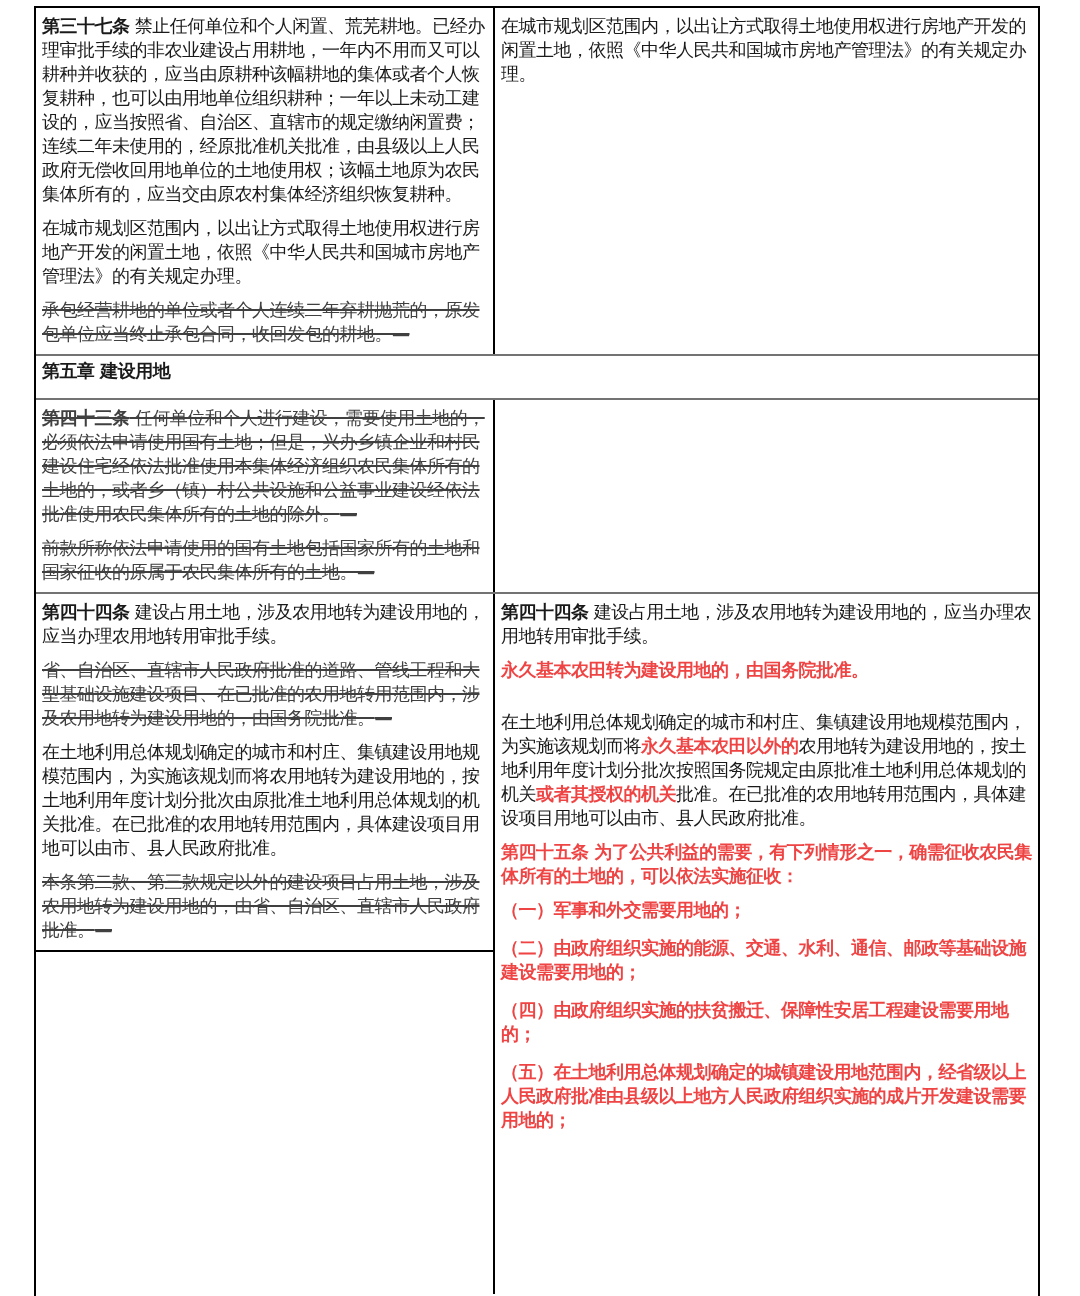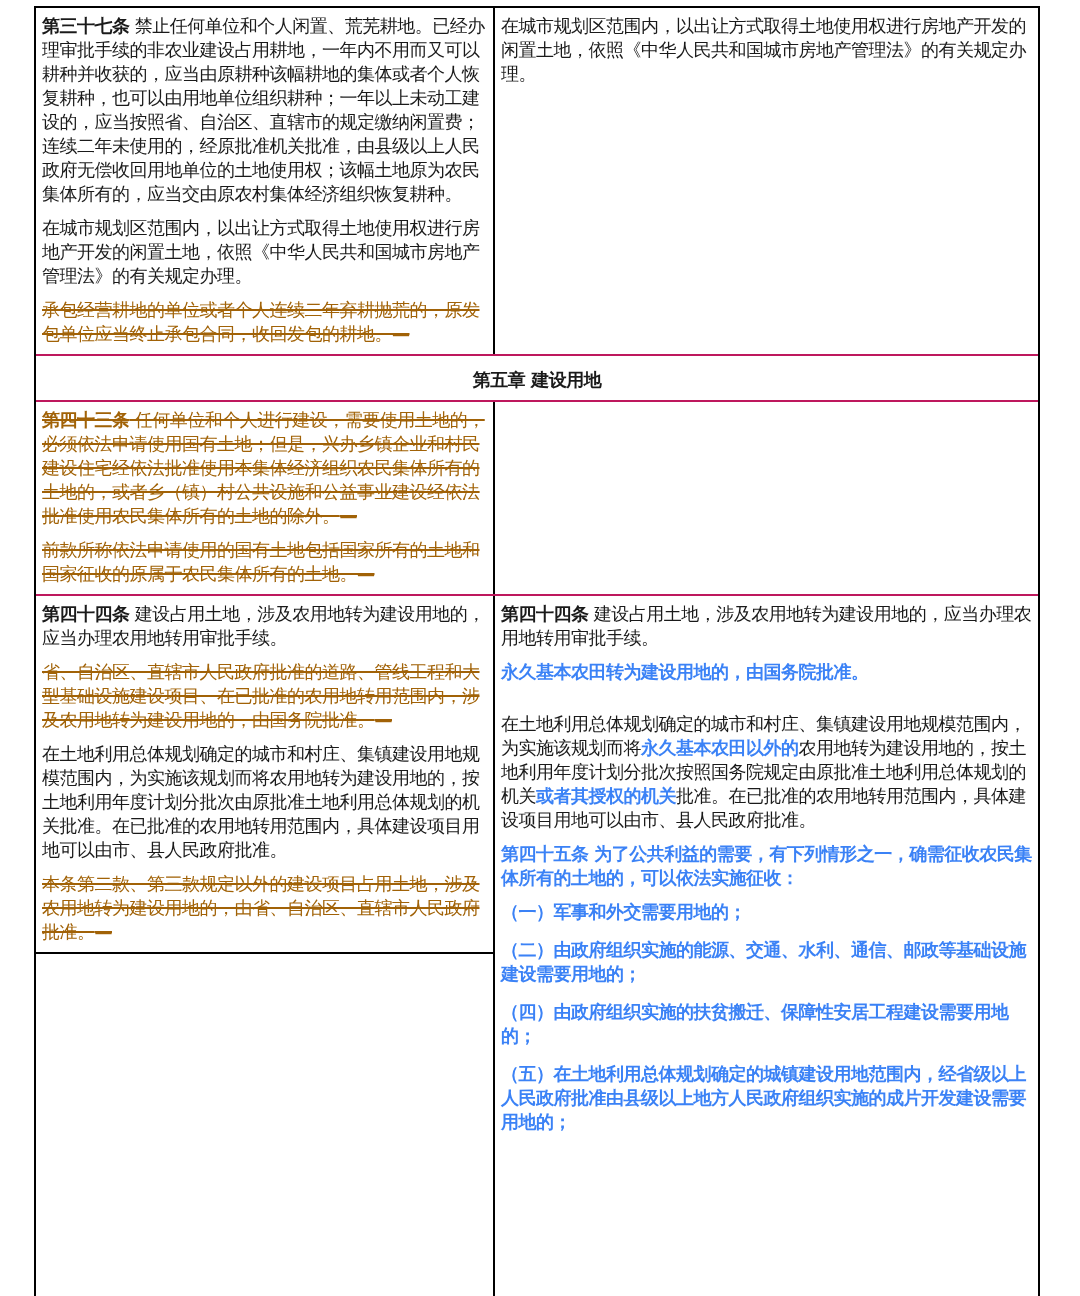--- a/index.html
+++ b/index.html
@@ -21,53 +21,52 @@
     position: absolute;
     left: 34px; top: 6px;
     width: 1006px;
     height: 1290px;
     border-top: 2px solid #000;
     border-left: 2px solid #000;
     border-right: 2px solid #000;
     box-sizing: border-box;
     background: #fff;
   }
-  .row { display: flex; border-bottom: 2px solid #be185d; box-sizing: border-box; }
+  .row { display: flex; border-bottom: 2px solid #737373; box-sizing: border-box; }
   .cell {
     box-sizing: border-box;
     padding: 6px 6px 8px 6px;
     overflow: hidden;
   }
   .cell-left  { width: 459px; border-right: 2px solid #000; }
   .cell-right { flex: 1; }
   .row-a { min-height: 322px; }
   .row-chapter { min-height: 44px; }
   .row-chapter .cell {
     width: 100%;
-    text-align: center;
     font-weight: bold;
-    padding-top: 12px;
+    padding-top: 3px;
   }
   .row-c { min-height: 184px; gap: 36px; }
   .row-de { min-height: 700px; border-bottom: none; }
   .left-stack {
     width: 459px;
     border-right: 2px solid #000;
     box-sizing: border-box;
     display: flex;
     flex-direction: column;
   }
   .cell-44-old { min-height: 344px; border-bottom: 2px solid #000; }
   .cell-empty-bottom { flex: 1; }
   .p { margin: 0 0 10px 0; }
   .p:last-child { margin-bottom: 0; }
   .num { font-weight: bold; }
-  .del { color: #a16207; text-decoration: line-through; text-decoration-thickness: 2px; }
+  .del { color: #404040; text-decoration: line-through; text-decoration-thickness: 2px; }
   .del::after { content: "—"; }
-  .add { color: #3b82f6; font-weight: bold; }
+  .add { color: #ef4444; font-weight: bold; }
   .mb-xl { margin-bottom: 28px; }
   .item { margin: 0 0 14px 0; }
   .item:last-child { margin-bottom: 0; }
 </style>
 </head>
 <body>
 
 <div class="page">
   <div class="doc-table">
 

